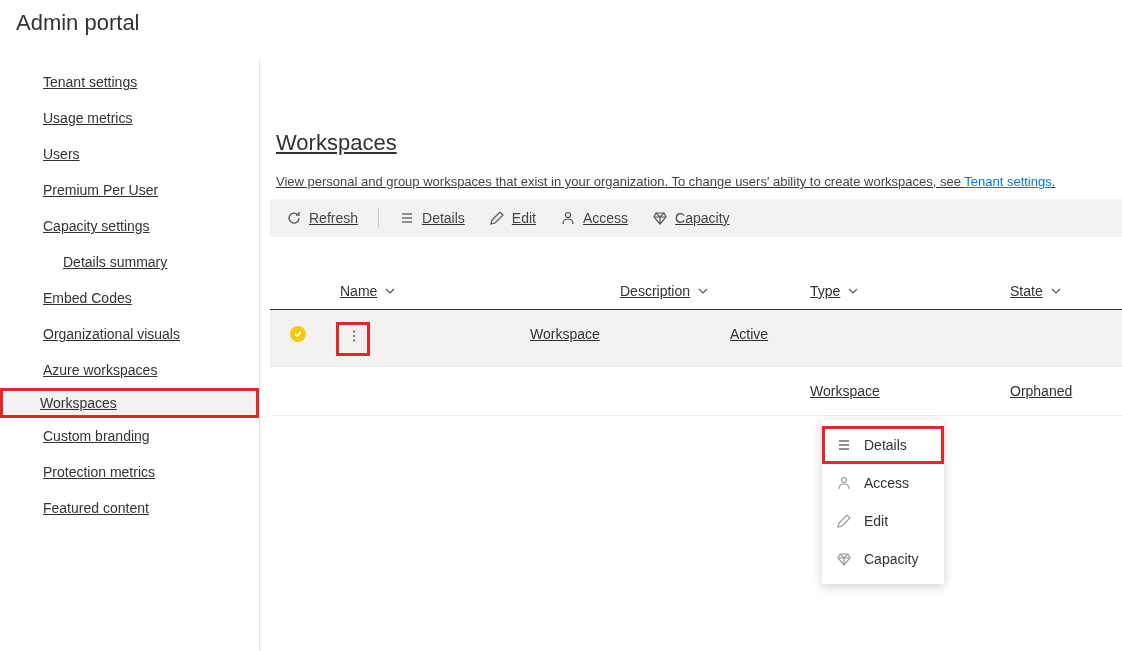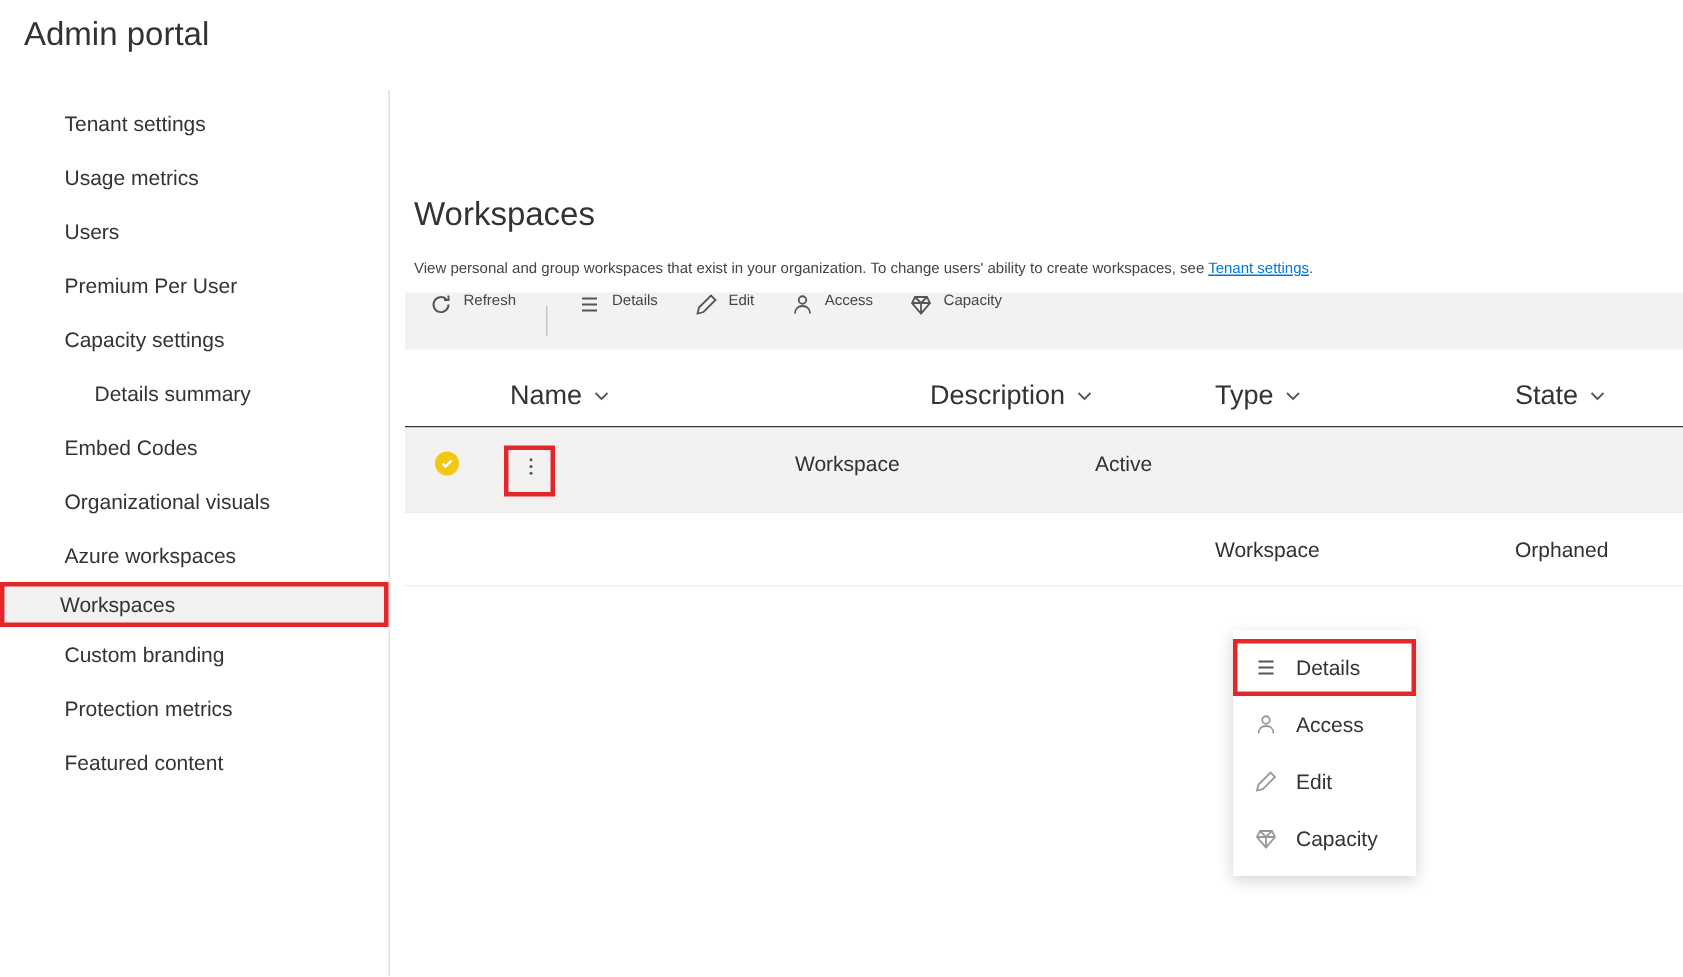--- a/index.html
+++ b/index.html
@@ -1,37 +1,37 @@
 <!DOCTYPE html>
 <html><head>
 <meta charset="utf-8">
 <style>
 * { box-sizing: border-box; margin: 0; padding: 0; }
 body { font-family: "Segoe UI", -apple-system, sans-serif; font-size: 14px; color: #323130; background: #fff; width: 1122px; height: 651px; overflow: hidden; }
 .page { display: flex; flex-direction: column; height: 100%; }
 .page-title { font-size: 22px; font-weight: 300; color: #333; padding: 10px 0 0 16px; }
-.content { display: flex; flex: 1; margin-top: 24px; }
+.content { display: flex; flex: 1; margin-top: 24px; text-decoration: underline; }
 .sidebar { width: 260px; border-right: 1px solid #e1e1e1; padding-top: 4px; }
 .sidebar-item { padding: 7px 12px 7px 40px; color: #333; font-size: 14px; cursor: pointer; border: 3px solid transparent; }
 .sidebar-item.indent { padding-left: 60px; }
 .sidebar-item.active { background: #f3f2f1; }
 .sidebar-item.highlight { border: 3px solid #e3262a; padding: 4px 9px 4px 37px; }
 .main { flex: 1; padding: 0 0 0 0; position: relative; }
 .main-inner { padding: 70px 0 0 10px; }
 .section-title { font-size: 22px; font-weight: 300; color: #333; padding-left: 6px; }
-.section-desc { font-size: 10px; color: #444; margin-top: 18px; padding-left: 6px; }
+.section-desc { font-size: 13px; color: #444; margin-top: 18px; padding-left: 6px; }
 .section-desc a { color: #0078d4; text-decoration: underline; }
 .toolbar { display: flex; align-items: center; background: #f3f2f1; margin-top: 10px; height: 38px; padding-left: 6px; gap: 4px; }
-.tool-btn { display: flex; align-items: flex-start; gap: 7px; padding: 0 10px; height: 100%; color: #444; cursor: pointer; font-size: 10px; }
+.tool-btn { display: flex; align-items: center; gap: 7px; padding: 0 10px; height: 100%; color: #444; cursor: pointer; font-size: 14px; }
 .tool-sep { width: 1px; height: 20px; background: #c8c8c8; margin: 0 6px; }
 .tool-icon { width: 16px; height: 16px; display: inline-flex; align-items: center; justify-content: center; }
 .tool-icon svg { width: 16px; height: 16px; }
 .table { width: 100%; margin-top: 10px; }
 .th-row { display: flex; border-bottom: 1px solid #333; padding: 10px 0 10px 0; font-weight: 400; color: #333; }
-.th { display: flex; align-items: center; gap: 8px; font-size: 18px; cursor: pointer; }
+.th { display: flex; align-items: center; gap: 8px; font-size: 14px; cursor: pointer; margin-top: 26px; }
 .tr { display: flex; padding: 16px 0; border-bottom: 1px solid #eee; font-size: 14px; }
 .tr.selected { background: #f3f2f1; }
 .col-icon { width: 70px; padding-left: 20px; }
 .col-name { width: 280px; }
 .col-desc { width: 190px; position: relative; }
 .col-type { width: 200px; }
 .col-state { flex: 1; }
 .chev { width: 10px; height: 10px; }
 .check-circle { width: 16px; height: 16px; border-radius: 50%; background: #f2c811; display: flex; align-items: center; justify-content: center; }
 .check-circle svg { width: 10px; height: 10px; }

